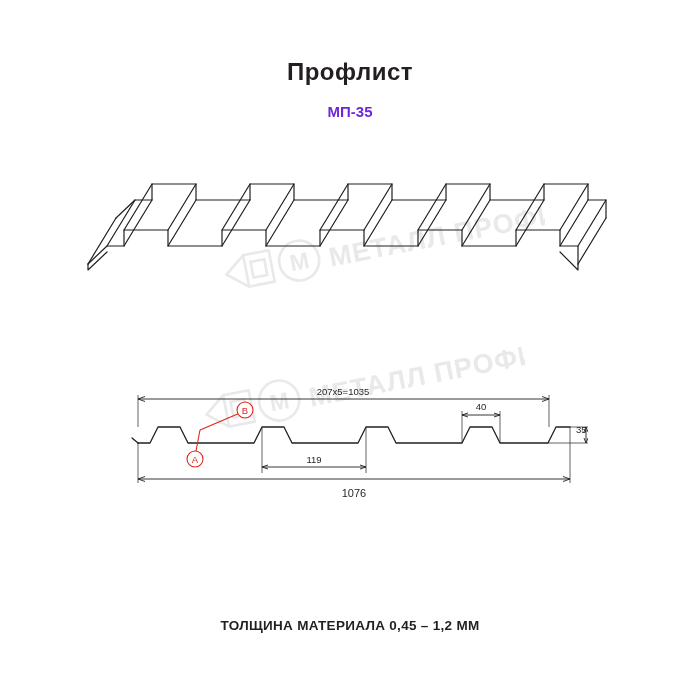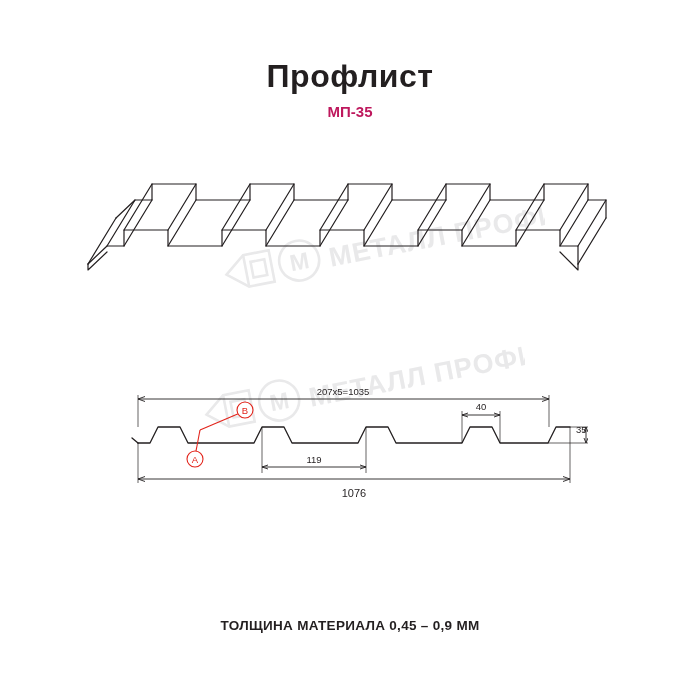--- a/index.html
+++ b/index.html
@@ -19,34 +19,34 @@
     position: relative;
     width: 700px;
     height: 700px;
   }
   .title {
     position: absolute;
     top: 58px;
     left: 0;
     width: 700px;
     text-align: center;
-    font-size: 32px;
+    font-size: 24px;
     font-weight: bold;
     letter-spacing: 0.5px;
     color: #231f20;
   }
   .subtitle {
     position: absolute;
     top: 103px;
     left: 0;
     width: 700px;
     text-align: center;
     font-size: 15px;
     font-weight: bold;
-    color: #be185d;
+    color: #6d28d9;
   }
   .footer {
     position: absolute;
     top: 618px;
     left: 0;
     width: 700px;
     text-align: center;
     font-size: 13.5px;
     font-weight: bold;
     letter-spacing: 0.3px;
@@ -221,15 +221,15 @@
       <text x="373" y="55" text-anchor="middle" font-family="Liberation Sans, sans-serif" font-size="9.5" fill="#231f20">40</text>
       <text x="206" y="108" text-anchor="middle" font-family="Liberation Sans, sans-serif" font-size="9.5" fill="#231f20">119</text>
       <text x="246" y="142" text-anchor="middle" font-family="Liberation Sans, sans-serif" font-size="11" fill="#231f20">1076</text>
       <text x="468" y="78" font-family="Liberation Sans, sans-serif" font-size="9.5" fill="#231f20">35</text>
 
       <text x="137" y="59" text-anchor="middle" font-family="Liberation Sans, sans-serif" font-size="9.5" fill="#e2231a">B</text>
       <text x="87" y="108" text-anchor="middle" font-family="Liberation Sans, sans-serif" font-size="9.5" fill="#e2231a">A</text>
     </svg>
   </div>
 
-  <div class="footer">ТОЛЩИНА МАТЕРИАЛА 0,45 – 0,9 ММ</div>
+  <div class="footer">ТОЛЩИНА МАТЕРИАЛА 0,45 – 1,2 ММ</div>
 
 </div>
 
 </body></html>

